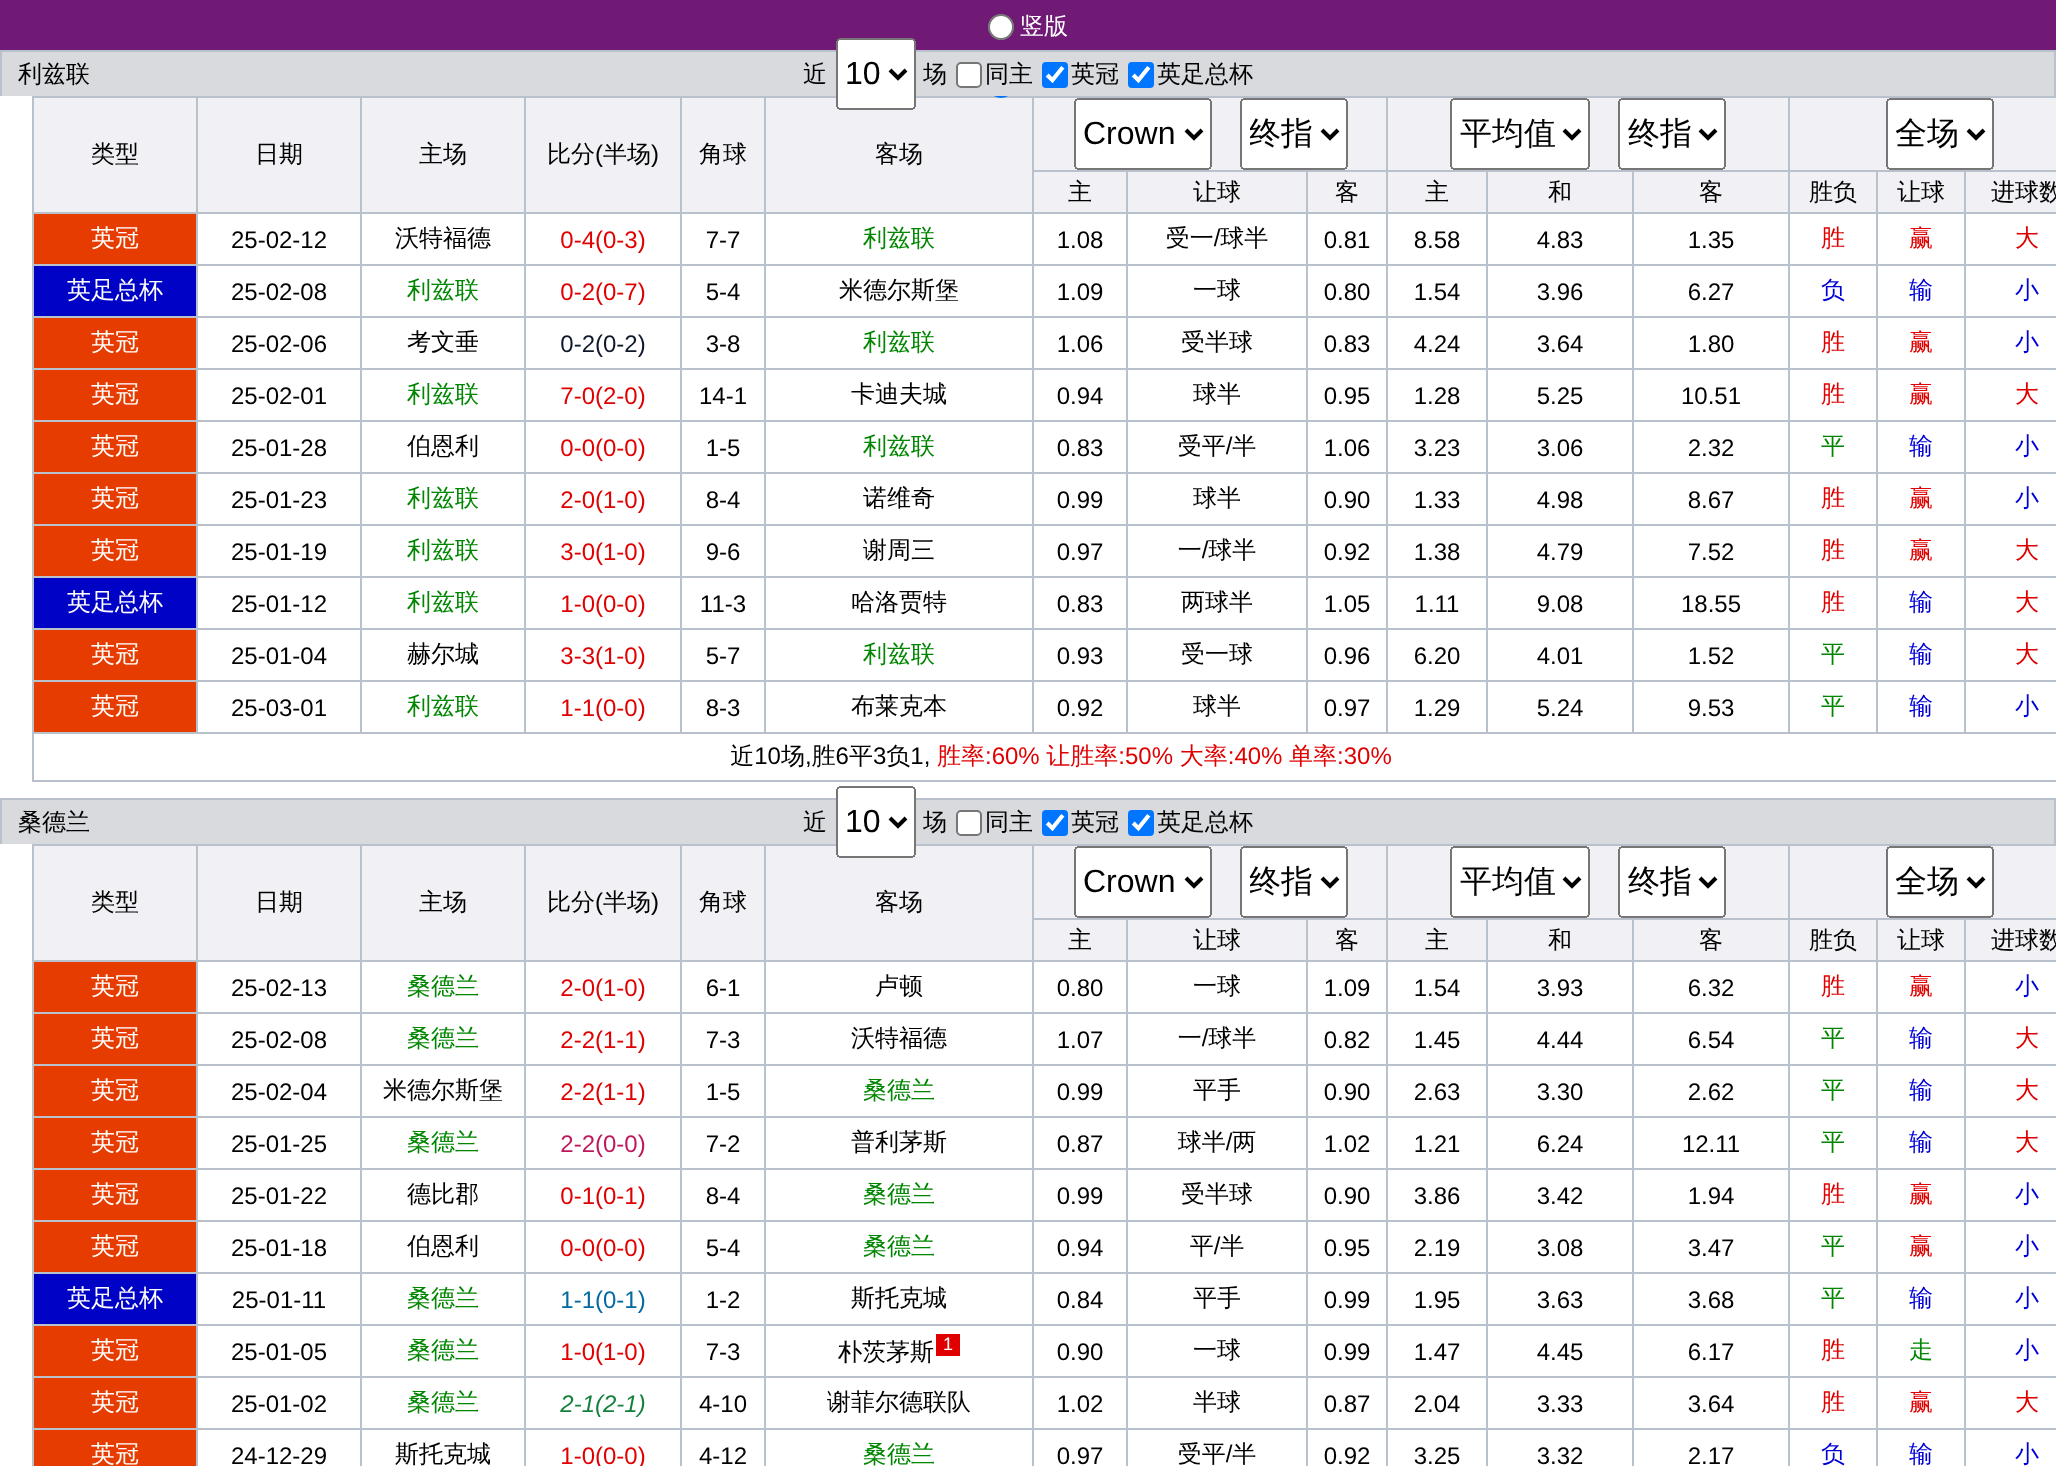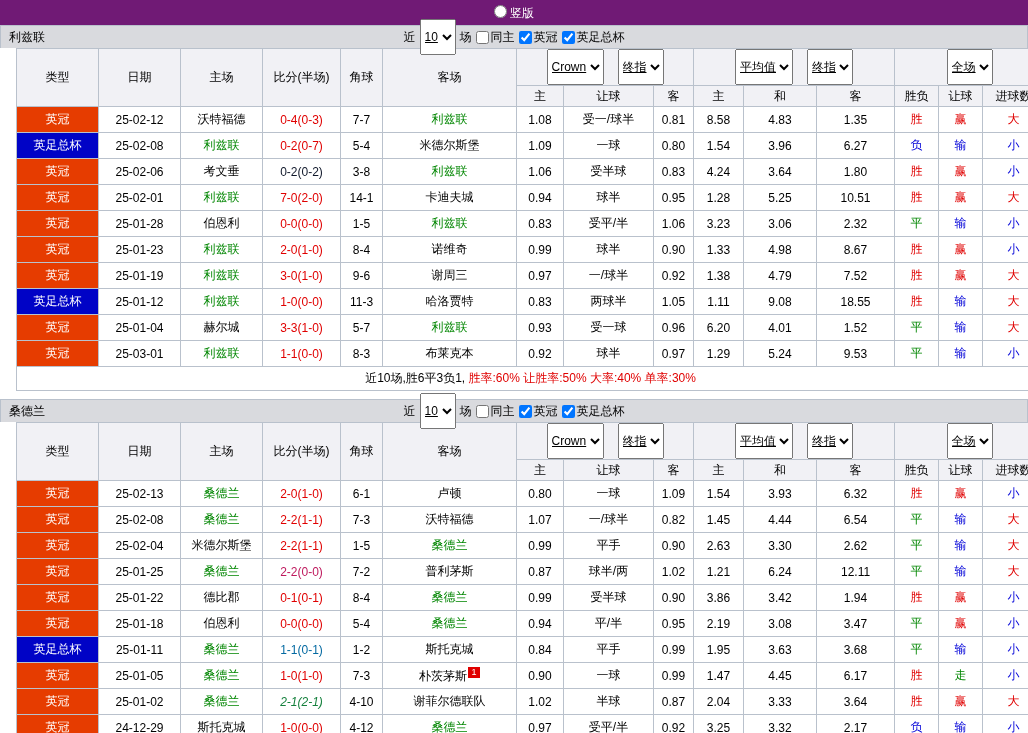--- a/index.html
+++ b/index.html
@@ -1,25 +1,25 @@
 <!DOCTYPE html>
 <html><head>
 <meta charset="utf-8">
 <style>
   html,body{margin:0;padding:0;background:#fff;}
   body{width:1028px;font-family:"Liberation Sans","DejaVu Sans",sans-serif;font-size:12px;color:#000;}
   .topbar{height:25px;display:flex;align-items:center;justify-content:center;gap:12px;color:#fff;}
   .topbar .title{font-weight:bold;font-size:13px;}
-  .radio-opt{display:flex;align-items:flex-start;gap:3px;cursor:pointer;font-size:12px;}
+  .radio-opt{display:flex;align-items:center;gap:3px;cursor:pointer;font-size:12px;}
   input[type=radio],input[type=checkbox]{width:13px;height:13px;margin:0;}
   .section-bar{height:22px;background:#d9dade;border:1px solid #b9c1cc;border-bottom:none;display:flex;align-items:center;position:relative;}
   .team-name{position:absolute;left:8px;color:#000;}
   .filter{margin:0 auto;display:flex;align-items:center;gap:4px;}
   .cb-opt{display:flex;align-items:center;gap:2px;cursor:pointer;}
-  select{font-size:12px;height:36px;font-family:inherit;text-decoration:underline;}
+  select{font-size:16px;height:36px;font-family:inherit;}
   table{width:1028px;border-collapse:collapse;table-layout:fixed;font-size:12px;margin-left:16px;}
   th,td{border:1px solid #b9c1cc;text-align:center;padding:0;white-space:nowrap;overflow:hidden;}
   thead th{background:#f1f1f5;font-weight:normal;}
   thead tr.sel-row th{height:26px;}
   thead tr.lbl-row th{height:20px;}
   tbody td{height:25px;background:#fff;}
   .summary td{height:23px;background:#fff;}
   .sup-badge{display:inline-block;color:#fff;font-size:9px;line-height:11px;min-width:10px;vertical-align:super;margin-left:1px;padding:0 1px;}
   .section + .section{margin-top:8px;}
   .sel-wrap{display:flex;justify-content:center;gap:14px;align-items:center;}

